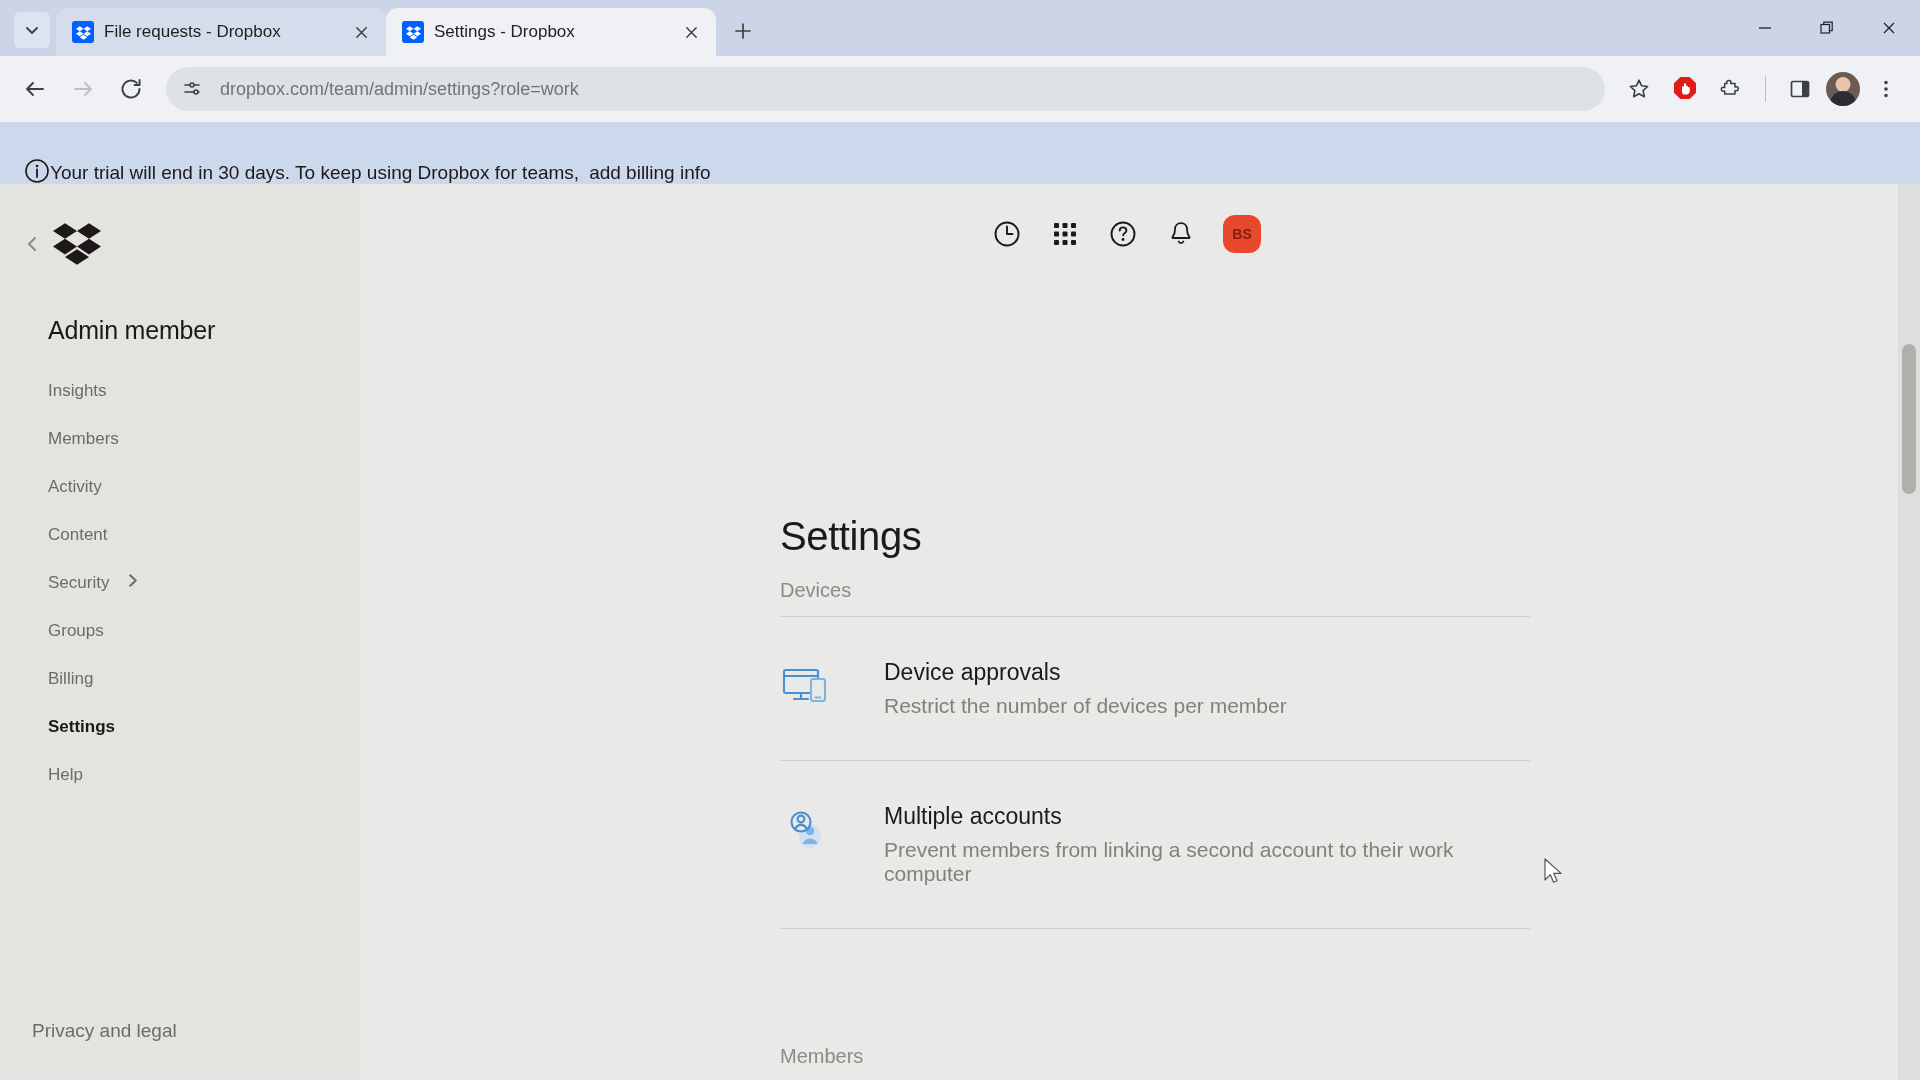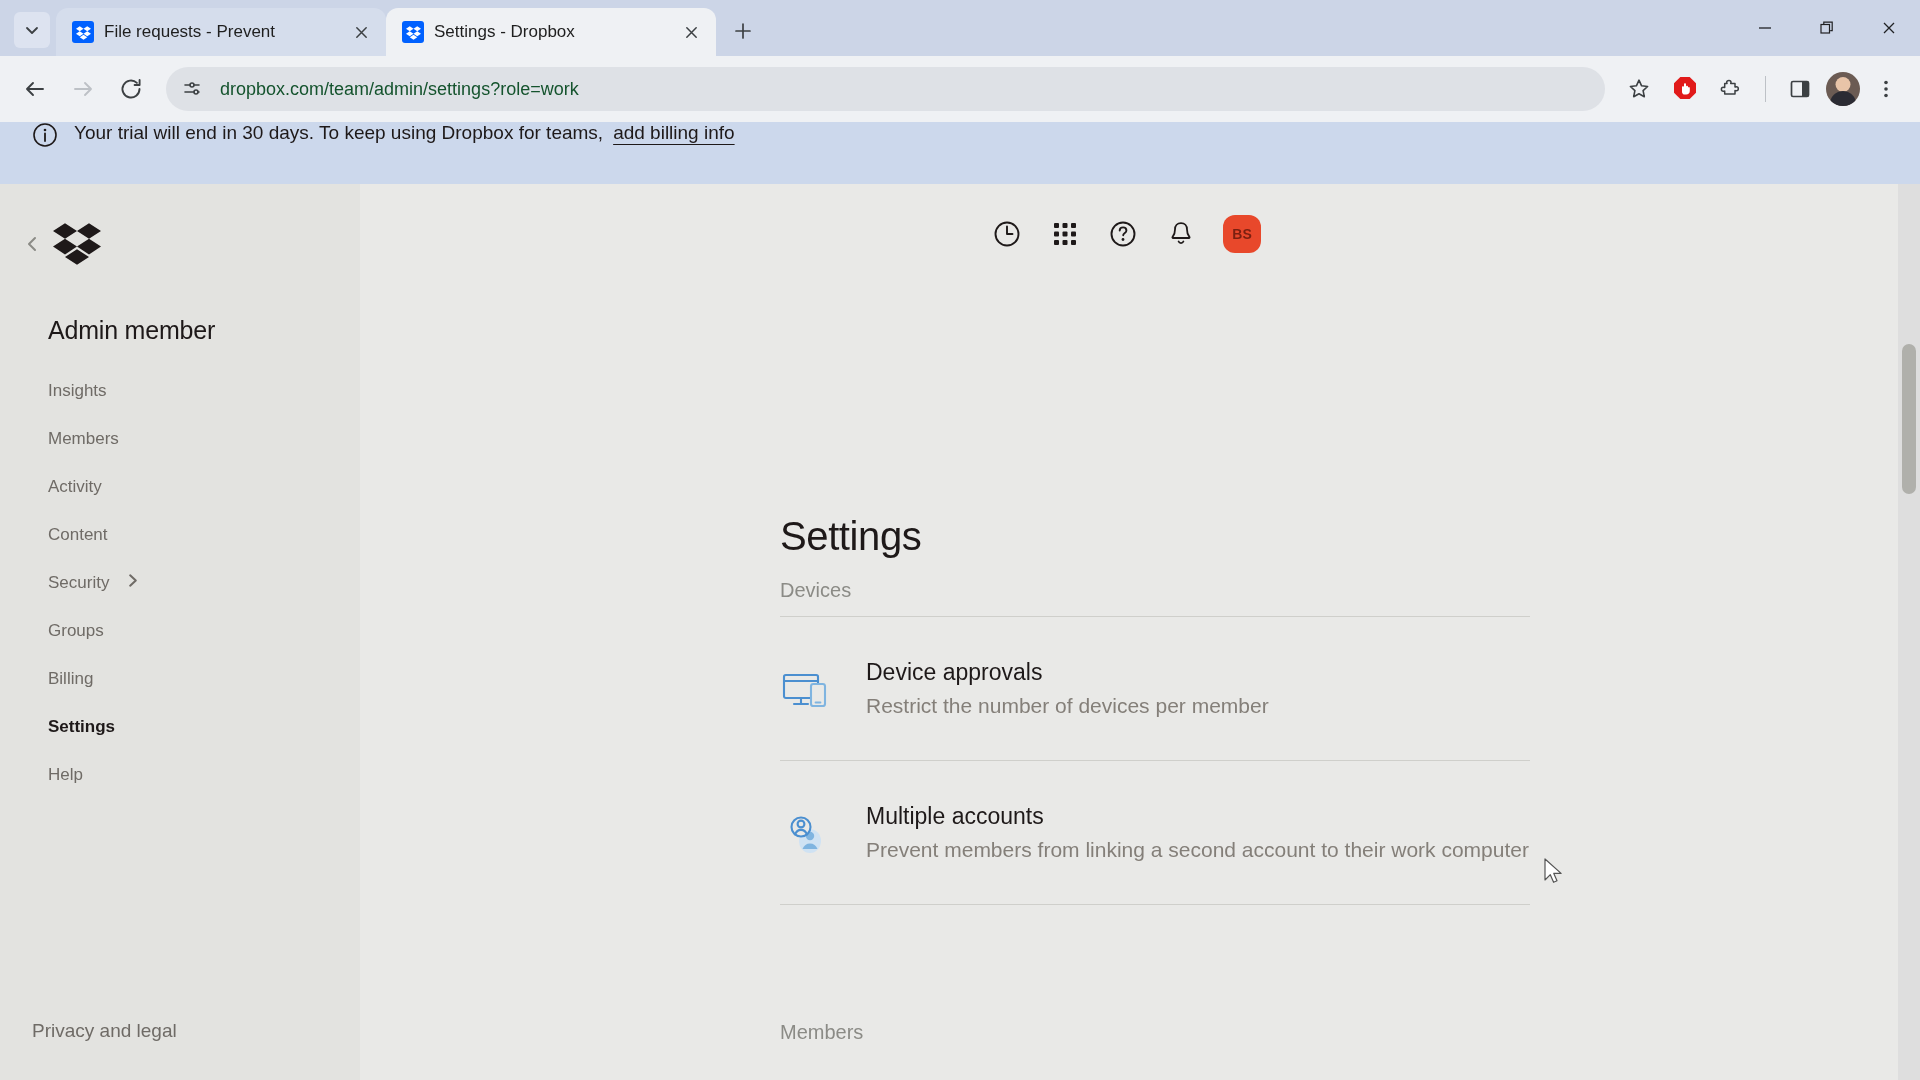--- a/index.html
+++ b/index.html
@@ -66,21 +66,21 @@
   .omnibox {
     flex:1; height:44px; background:#dee1e6; border-radius:22px;
     display:flex; align-items:center; padding:0 16px 0 10px; margin:0 8px;
     gap:12px; cursor:text; min-width:0;
   }
   .omni-icon {
     width:32px; height:32px; border-radius:50%; flex:0 0 32px;
     display:flex; align-items:center; justify-content:center; color:#3c4043;
   }
   .omni-url {
-    font-size:18px; color:#14532d; white-space:nowrap; overflow:hidden;
+    font-size:18px; color:#737373; white-space:nowrap; overflow:hidden;
     text-overflow:ellipsis; flex:1;
   }
   .tb-icon {
     width:40px; height:40px; border-radius:50%; flex:0 0 40px;
     display:flex; align-items:center; justify-content:center;
     color:#3c4043; cursor:pointer;
   }
   .tb-divider { width:1px; height:26px; background:#bdc1c6; margin:0 8px; flex:0 0 1px; }
   .avatar-img {
     width:34px; height:34px; border-radius:50%; flex:0 0 34px; cursor:pointer;
@@ -90,22 +90,22 @@
     content:''; position:absolute; left:50%; top:5px; transform:translateX(-50%);
     width:15px; height:15px; border-radius:50%; background:#e8c4a8;
   }
   .avatar-img::after {
     content:''; position:absolute; left:50%; bottom:-2px; transform:translateX(-50%);
     width:26px; height:17px; border-radius:13px 13px 0 0; background:#2b2b33;
   }
 
   
   .banner {
-    height:62px; background:#ccd8ec; display:flex; align-items:flex-start;
-    padding:0 32px; gap:16px; flex:0 0 62px;
+    height:62px; background:#ccd8ec; display:flex; align-items:flex-end;
+    padding:0 24px; flex:0 0 62px;
   }
   .banner-icon { width:26px; height:26px; flex:0 0 26px; color:#1e1919; }
   .banner-text { font-size:19px; color:#1e1919; display:flex; align-items:center; gap:10px; }
   .banner-link {
     font-weight:normal; color:#1e1919; text-decoration:underline;
     text-underline-offset:5px; cursor:pointer;
   }
 
   
   .page { flex:1; display:flex; position:relative; overflow:hidden; background:#e9e9e7; }
@@ -152,21 +152,21 @@
     font-size:40px; color:#1e1919; padding-top:330px; letter-spacing:-0.4px;
     position:absolute; top:0; left:420px;
   }
   .scroll-area { position:absolute; top:395px; left:0; right:0; bottom:0; overflow:hidden; }
   .section { padding-left:420px; padding-right:390px; }
   .section-label {
     font-size:20px; color:#8b8b86; padding-bottom:14px;
   }
   .section-rule { height:1px; background:#cfcfcb; }
   .srow {
-    display:flex; align-items:flex-end; gap:32px; padding:42px 0 42px 0;
+    display:flex; align-items:flex-start; gap:50px; padding:42px 0 42px 0;
     border-bottom:1px solid #cfcfcb; cursor:pointer;
   }
   .srow:last-child { border-bottom:1px solid #cfcfcb; }
   .srow-icon { width:54px; height:54px; flex:0 0 54px; }
   .srow-text { display:flex; flex-direction:column; gap:8px; }
   .srow-title { font-size:23px; color:#1e1919; }
   .srow-desc { font-size:21px; color:#847f79; }
   .spacer-gap { height:116px; }
 
   
@@ -192,21 +192,21 @@
         <path d="M3 6l5 5 5-5" fill="none" stroke="#3c4043" stroke-width="1.8" stroke-linecap="round" stroke-linejoin="round"></path>
       </svg>
     </div>
 
     <div class="tab inactive">
       <span class="tab-favicon">
         <svg width="15" height="15" viewBox="0 0 24 24">
           <path d="M6 2L0 6l6 4 6-4zM18 2l-6 4 6 4 6-4zM0 14l6 4 6-4-6-4zM18 10l-6 4 6 4 6-4zM6 19.5l6 4 6-4-6-4z" fill="#fff"></path>
         </svg>
       </span>
-      <span class="tab-title">File requests - Prevent</span>
+      <span class="tab-title">File requests - Dropbox</span>
       <span class="tab-close">
         <svg width="15" height="15" viewBox="0 0 16 16">
           <path d="M3 3l10 10M13 3L3 13" stroke="#3c4043" stroke-width="1.6" stroke-linecap="round"></path>
         </svg>
       </span>
     </div>
 
     <div class="tab active">
       <span class="tab-favicon">
         <svg width="15" height="15" viewBox="0 0 24 24">

